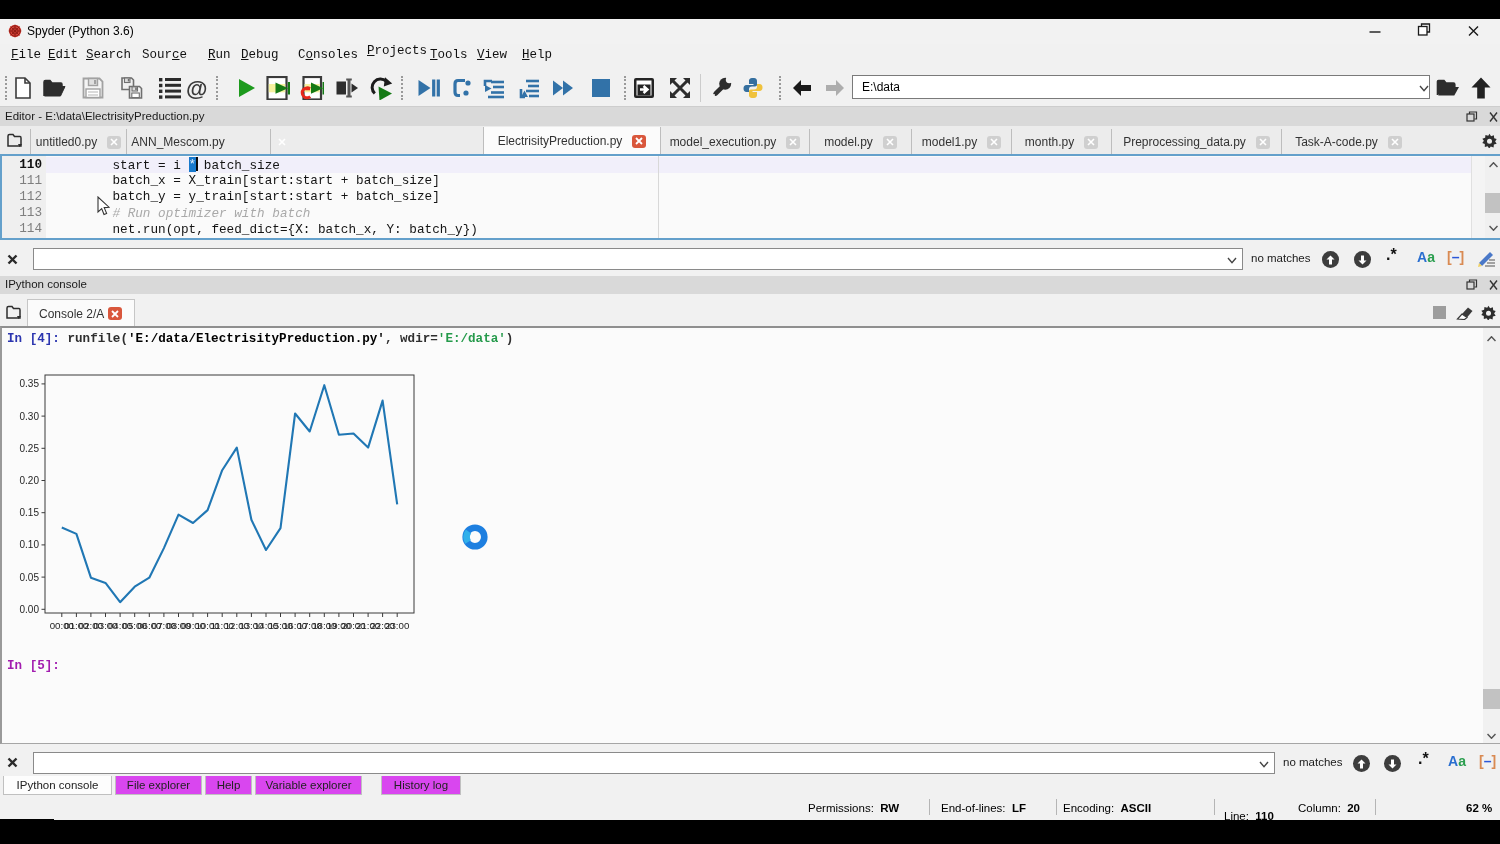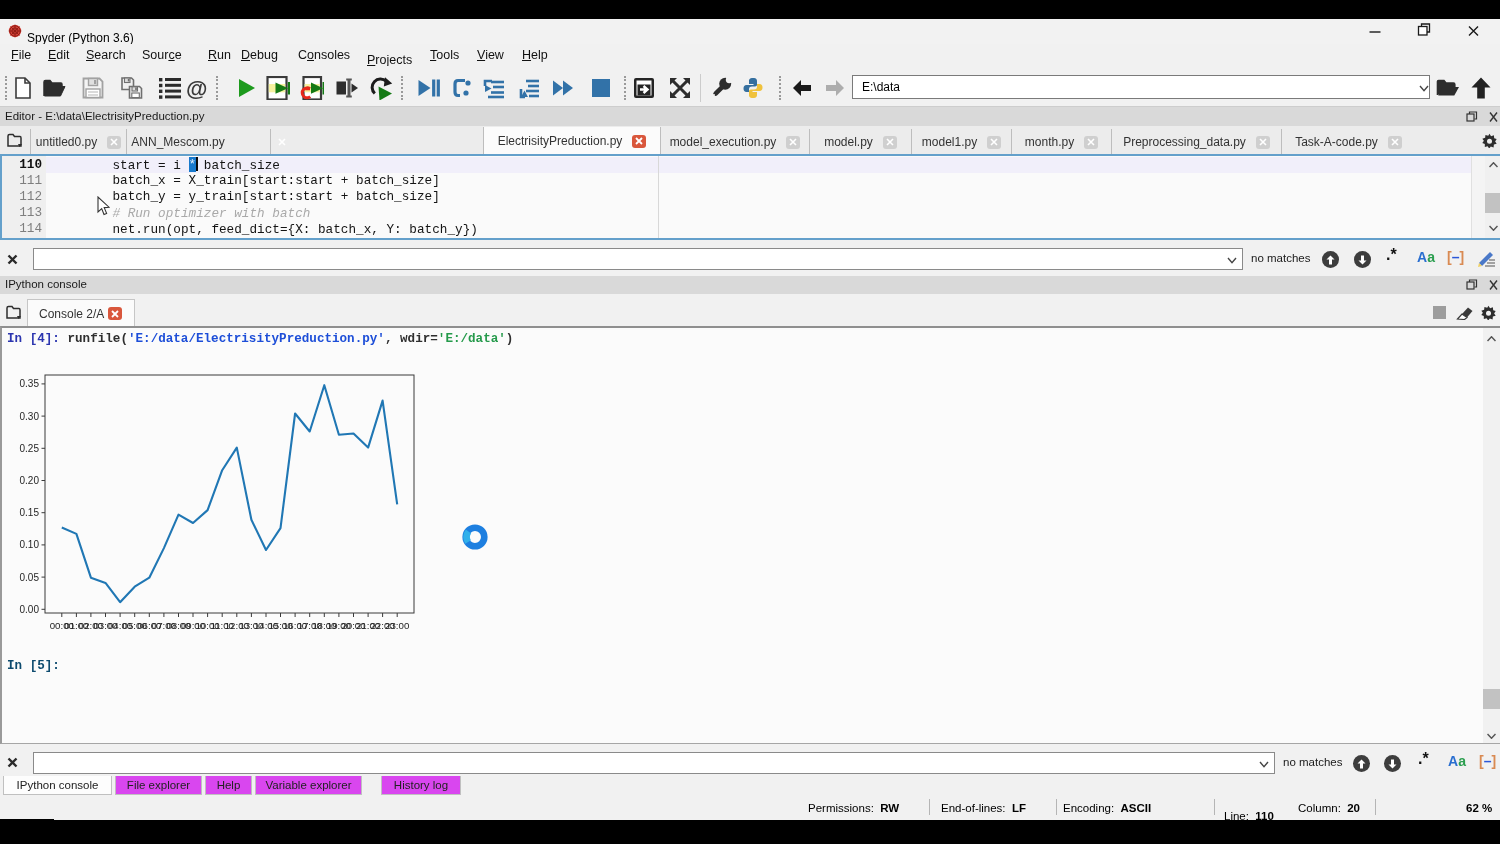--- a/index.html
+++ b/index.html
@@ -26,38 +26,38 @@
 
 <div class="abs" style="left:0;top:19px;width:1500px;height:25px;background:#f2f2f2;">
   <svg class="abs" style="left:8px;top:5px;" width="14" height="14" viewBox="0 0 14 14">
     <circle cx="7" cy="7" r="6.2" fill="#d6453a"></circle>
     <g stroke="#8e1b14" stroke-width="0.9" fill="none">
       <circle cx="7" cy="7" r="3.1"></circle>
       <circle cx="7" cy="7" r="5.2"></circle>
       <path d="M7 .8 V13.2 M.8 7 H13.2 M2.6 2.6 L11.4 11.4 M11.4 2.6 L2.6 11.4"></path>
     </g>
   </svg>
-  <div class="abs" style="left:27px;top:5px;font-size:12px;color:#000;margin-top:7px;">Spyder (Python 3.6)</div>
+  <div class="abs" style="left:27px;top:5px;font-size:12px;color:#000;">Spyder (Python 3.6)</div>
   <svg class="abs" style="left:1366px;top:0;" width="120" height="25" viewBox="0 0 120 25">
     <path d="M3.5 13 H14.5" stroke="#1a1a1a" stroke-width="1.4"></path>
     <rect x="52.5" y="7.5" width="8.5" height="8.5" fill="#fff" stroke="#1a1a1a" stroke-width="1.3"></rect>
     <path d="M55.5 7.5 V5 H63.5 V13 H61" fill="none" stroke="#1a1a1a" stroke-width="1.3"></path>
     <path d="M103 7.5 L112 16.5 M112 7.5 L103 16.5" stroke="#1a1a1a" stroke-width="1.4"></path>
   </svg>
 </div>
 
-<div class="abs" style="left:0;top:44px;width:1500px;height:22px;background:#f1f1f1;font-size:12.5px;color:#111;">
+<div class="abs" style="left:0;top:44px;width:1500px;height:22px;background:#f1f1f1;font-size:12.5px;color:#111;font-family:Liberation Mono, monospace;">
   <div class="abs" style="left:11px;top:4px;"><span class="u">F</span>ile</div>
   <div class="abs" style="left:48px;top:4px;"><span class="u">E</span>dit</div>
   <div class="abs" style="left:86px;top:4px;"><span class="u">S</span>earch</div>
   <div class="abs" style="left:142px;top:4px;">Sour<span class="u">c</span>e</div>
   <div class="abs" style="left:208px;top:4px;"><span class="u">R</span>un</div>
   <div class="abs" style="left:241px;top:4px;"><span class="u">D</span>ebug</div>
   <div class="abs" style="left:298px;top:4px;">C<span class="u">o</span>nsoles</div>
-  <div class="abs" style="left:367px;top:9px;"><span class="u">P</span>rojects</div>
+  <div class="abs" style="left:367px;top:0;"><span class="u">P</span>rojects</div>
   <div class="abs" style="left:430px;top:4px;"><span class="u">T</span>ools</div>
   <div class="abs" style="left:477px;top:4px;"><span class="u">V</span>iew</div>
   <div class="abs" style="left:522px;top:4px;"><span class="u">H</span>elp</div>
 </div>
 
 <div id="toolbar" class="abs" style="left:0;top:66px;width:1500px;height:40px;background:#f1f1f1;border-bottom:1px solid #cdcdcd;">
 
   <div class="abs sep" style="left:5px;"></div>
   <div class="abs sep" style="left:216px;"></div>
   <div class="abs sep" style="left:401px;"></div>
@@ -422,21 +422,21 @@
       <path d="M6 8 L12 1.5 L16.5 5 L11 11.5 Z" fill="#3a3a3a"></path>
       <path d="M1.5 13 L6 8 L11 11.5 L8.5 13.5 Z" fill="#fff" stroke="#3a3a3a" stroke-width="1.2"></path>
     </svg>
   <svg class="abs" style="left:1481px;top:11px;" width="15" height="15" viewBox="0 0 24 24">
       <path d="M12 1 L14.5 5 L19 3.5 L19.5 8.5 L23.5 9.5 L21 13.5 L23.5 17 L19 18.5 L18.5 23 L14 21.5 L11.5 25 L9 21 L4.5 22.5 L4.5 17.5 L0.5 16 L3 12.5 L0.5 9 L5 7.5 L5.5 3 L10 4.5 Z" fill="#2d2d2d"></path>
       <circle cx="12" cy="13" r="4" fill="#f1f1f1"></circle>
     </svg>
 </div>
 
 <div id="console" class="abs" style="left:0;top:326px;width:1500px;height:418px;background:#fbfbfb;border-top:2px solid #8f8f8f;border-left:2px solid #9a9a9a;border-bottom:1px solid #a6a6a6;box-sizing:border-box;">
-  <div class="abs mono" style="left:5px;top:4px;font-size:12.6px;font-weight:bold;white-space:pre;color:#2f2f2f;"><span style="color:#2b35af;">In [</span><span style="color:#2b35af;">4</span><span style="color:#2b35af;">]:</span> runfile(<span style="color:#1d4ed8;">'E:/data/ElectrisityPreduction.py'</span>, wdir=<span style="color:#259a4b;">'E:/data'</span>)</div>
+  <div class="abs mono" style="left:5px;top:4px;font-size:12.6px;font-weight:bold;white-space:pre;color:#2f2f2f;"><span style="color:#2b35af;">In [</span><span style="color:#2b35af;">4</span><span style="color:#2b35af;">]:</span> runfile(<span style="color:#000000;">'E:/data/ElectrisityPreduction.py'</span>, wdir=<span style="color:#259a4b;">'E:/data'</span>)</div>
   <svg class="abs" style="left:-2px;top:22px;" width="450" height="300" viewBox="0 350 450 300">
     <rect x="45" y="375" width="369" height="238" fill="#fbfbfb" stroke="#3a3a3a" stroke-width="1"></rect>
     <g stroke="#3a3a3a" stroke-width="1">
       <line x1="41.5" y1="609.3" x2="45" y2="609.3"></line>
         <line x1="41.5" y1="577.1" x2="45" y2="577.1"></line>
       <line x1="41.5" y1="544.9" x2="45" y2="544.9"></line>
         <line x1="41.5" y1="512.7" x2="45" y2="512.7"></line>
       <line x1="41.5" y1="480.5" x2="45" y2="480.5"></line>
         <line x1="41.5" y1="448.3" x2="45" y2="448.3"></line>
       <line x1="41.5" y1="416.1" x2="45" y2="416.1"></line>
@@ -505,21 +505,21 @@
         <text x="397.2" y="629">23:00</text>
       </g>
     <polyline fill="none" stroke="#2077b4" stroke-width="2.1" stroke-linejoin="round" points="61.8,527.5 76.4,533.9 90.9,577.7 105.5,582.9 120.1,602.2 134.7,586.7 149.3,577.7 163.9,548.1 178.5,514.6 193.0,523.0 207.6,510.1 222.2,470.2 236.8,447.6 251.4,519.8 266.0,550.0 280.5,528.1 295.1,413.5 309.7,431.5 324.3,385.2 338.9,434.8 353.5,433.5 368.1,447.6 382.6,400.6 397.2,504.3"></polyline>
   </svg>
 
   <svg class="abs" style="left:459px;top:195px;" width="28" height="28" viewBox="0 0 28 28">
     <circle cx="14" cy="14" r="9.3" fill="none" stroke="#1d7fe0" stroke-width="6.6"></circle>
     <path d="M6 9.5 A9.3 9.3 0 0 0 6.2 18.5" fill="none" stroke="#2ba9e8" stroke-width="6.6" transform="translate(8.1,4.6) scale(0.0) "></path>
     <path d="M 7.5 8.5 A 9.3 9.3 0 0 0 7.1 19" fill="none" stroke="#31b0ea" stroke-width="6.6"></path>
   </svg>
-  <div class="abs mono" style="left:5px;top:331px;font-size:12.6px;font-weight:bold;color:#0c4a6e;white-space:pre;">In [5]:</div>
+  <div class="abs mono" style="left:5px;top:331px;font-size:12.6px;font-weight:bold;color:#a21caf;white-space:pre;">In [5]:</div>
 
   <div class="abs" style="left:1481px;top:0;width:17px;height:415px;background:#f1f1f1;">
     <svg class="abs" style="left:4px;top:8px;" width="9" height="6" viewBox="0 0 9 6">
         <path d="M0.5 5 L4.5 0.8 L8.5 5" fill="none" stroke="#555" stroke-width="1.5"></path>
       </svg>
     <div class="abs" style="left:0;top:361px;width:17px;height:20px;background:#c2c2c2;"></div>
     <svg class="abs" style="left:4px;top:405px;" width="9" height="6" viewBox="0 0 9 6">
         <path d="M0.5 1 L4.5 5.2 L8.5 1" fill="none" stroke="#555" stroke-width="1.5"></path>
       </svg>
   </div>

